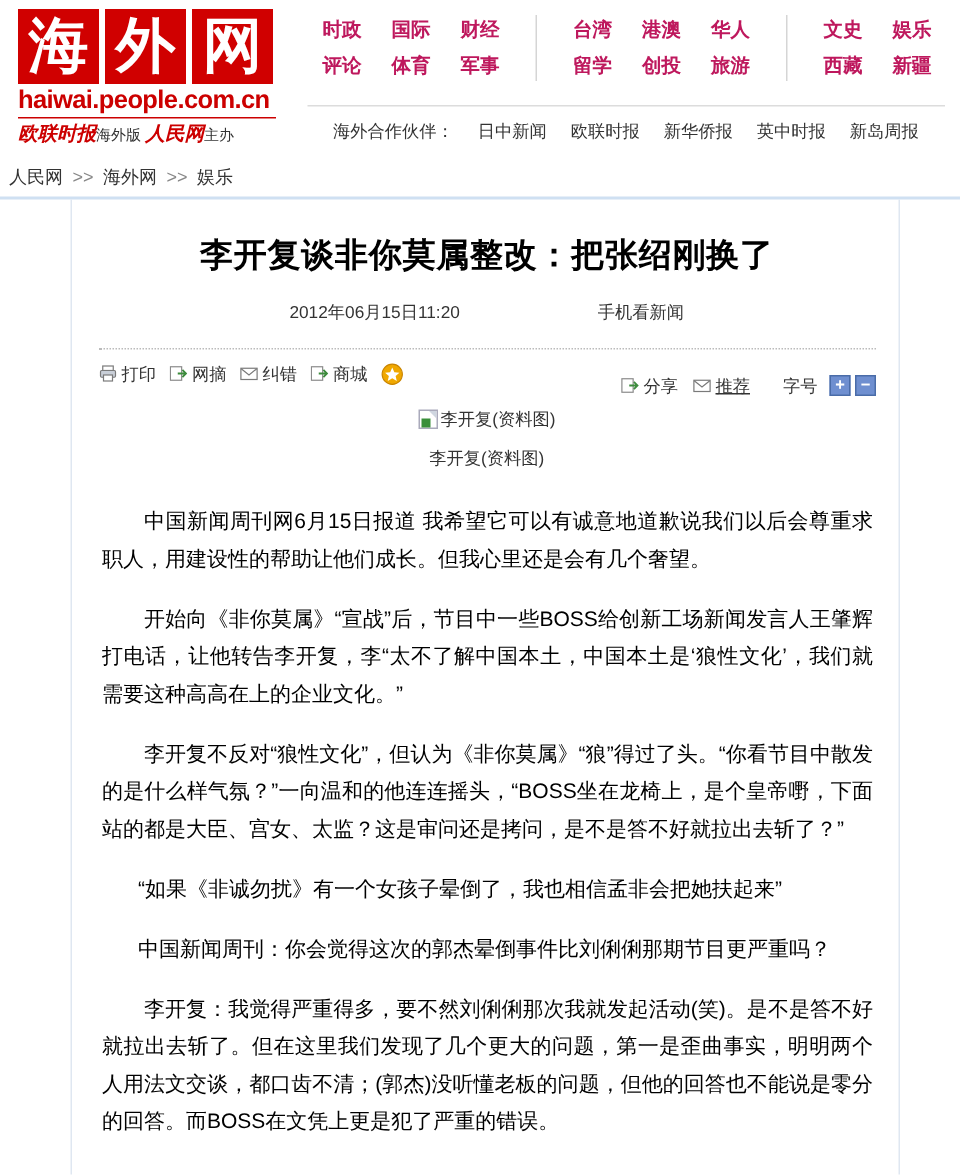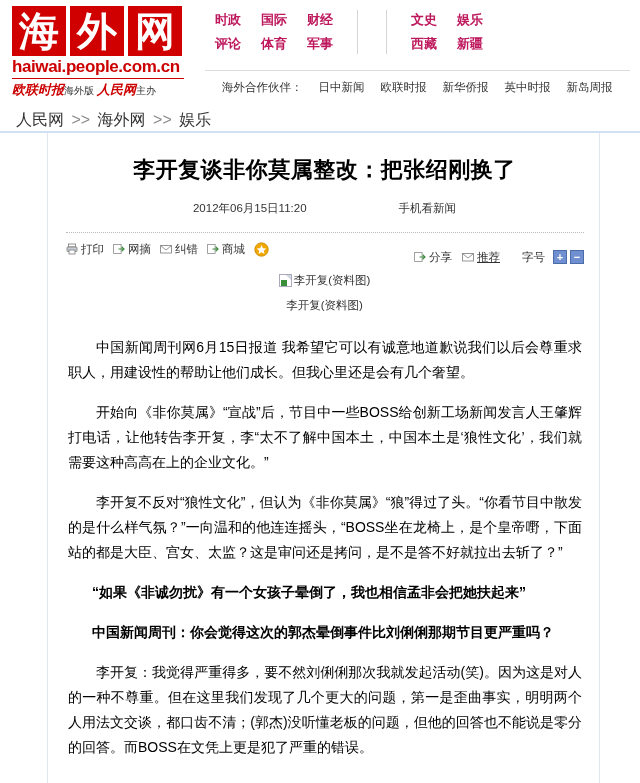--- a/index.html
+++ b/index.html
@@ -56,22 +56,22 @@
   .hr-head { position:absolute; left:205px; top:70px; width:425px; height:1px; background:#dcdcdc; }
 
   .partners {
     position: absolute; left: 222px; top: 80px;
     font-size: 11.5px; color: #333; white-space: nowrap;
   }
   .partners .plabel { color: #333; }
   .partners .plink { color: #333; margin-left: 16px; cursor: pointer; }
 
   .breadcrumb {
-    position: absolute; left: 16px; top: 110px;
-    font-size: 16px; color: #444;
+    position: absolute; left: 6px; top: 110px;
+    font-size: 12px; color: #444;
   }
   .breadcrumb .bc { color:#333; cursor:pointer; }
   .breadcrumb .arrow { color:#888; margin:0 3px; }
 
   .blue-rule { position:absolute; left:0; top:131px; width:640px; height:2px; background:#cfe0f2; }
 
   
   .frame {
     position:absolute; left:47px; top:133px;
     width: 553px; height: 740px;
@@ -129,21 +129,21 @@
   .alt-text { font-size:11.5px; color:#333; vertical-align:middle; }
   .caption { margin-top:9px; font-size:11.5px; color:#333; }
 
   .body-text { position:absolute; left:20px; top:188px; width:514px; }
   .para {
     font-size: 14px; color:#000; line-height: 25px;
     text-indent: 2em; margin-bottom: 15px;
     text-align: justify;
     font-family: "Liberation Sans", "DejaVu Sans", sans-serif;
   }
-  .para.noindent { text-indent: 0; font-weight: bold; }
+  .para.noindent { text-indent: 0; }
 </style>
 </head>
 <body>
 
 <div id="page">
 
   <div class="header">
 
     <div class="logo-block">
       <div class="logo-chars">
@@ -169,20 +169,32 @@
           </div>
           <div class="nav-row">
             <div class="nav-item">评论</div>
             <div class="nav-item">体育</div>
             <div class="nav-item">军事</div>
           </div>
         </div>
 
         <div class="nav-sep"></div>
 
+        <div class="nav-group">
+          <div class="nav-row">
+            <div class="nav-item">台湾</div>
+            <div class="nav-item">港澳</div>
+            <div class="nav-item">华人</div>
+          </div>
+          <div class="nav-row">
+            <div class="nav-item">留学</div>
+            <div class="nav-item">创投</div>
+            <div class="nav-item">旅游</div>
+          </div>
+        </div>
 
         <div class="nav-sep"></div>
 
         <div class="nav-group">
           <div class="nav-row">
             <div class="nav-item">文史</div>
             <div class="nav-item">娱乐</div>
           </div>
           <div class="nav-row">
             <div class="nav-item">西藏</div>
@@ -290,17 +302,17 @@
       <span class="broken-img"><i></i><b></b></span><span class="alt-text">李开复(资料图)</span>
       <div class="caption">李开复(资料图)</div>
     </div>
 
     <div class="body-text">
       <p class="para">中国新闻周刊网6月15日报道  我希望它可以有诚意地道歉说我们以后会尊重求职人，用建设性的帮助让他们成长。但我心里还是会有几个奢望。</p>
       <p class="para">开始向《非你莫属》“宣战”后，节目中一些BOSS给创新工场新闻发言人王肇辉打电话，让他转告李开复，李“太不了解中国本土，中国本土是‘狼性文化’，我们就需要这种高高在上的企业文化。”</p>
       <p class="para">李开复不反对“狼性文化”，但认为《非你莫属》“狼”得过了头。“你看节目中散发的是什么样气氛？”一向温和的他连连摇头，“BOSS坐在龙椅上，是个皇帝嘢，下面站的都是大臣、宫女、太监？这是审问还是拷问，是不是答不好就拉出去斩了？”</p>
       <p class="para noindent" style="padding-left:24px;">“如果《非诚勿扰》有一个女孩子晕倒了，我也相信孟非会把她扶起来”</p>
       <p class="para noindent" style="padding-left:24px;">中国新闻周刊：你会觉得这次的郭杰晕倒事件比刘俐俐那期节目更严重吗？</p>
-      <p class="para">李开复：我觉得严重得多，要不然刘俐俐那次我就发起活动(笑)。因为这是对人的一种不尊重。但在这里我们发现了几个更大的问题，第一是歪曲事实，明明两个人用法文交谈，都口齿不清；(郭杰)没听懂老板的问题，但他的回答也不能说是零分的回答。而BOSS在文凭上更是犯了严重的错误。</p>
+      <p class="para">李开复：我觉得严重得多，要不然刘俐俐那次我就发起活动(笑)。是不是答不好就拉出去斩了。但在这里我们发现了几个更大的问题，第一是歪曲事实，明明两个人用法文交谈，都口齿不清；(郭杰)没听懂老板的问题，但他的回答也不能说是零分的回答。而BOSS在文凭上更是犯了严重的错误。</p>
     </div>
 
   </div>
 </div>
 
 </body></html>

